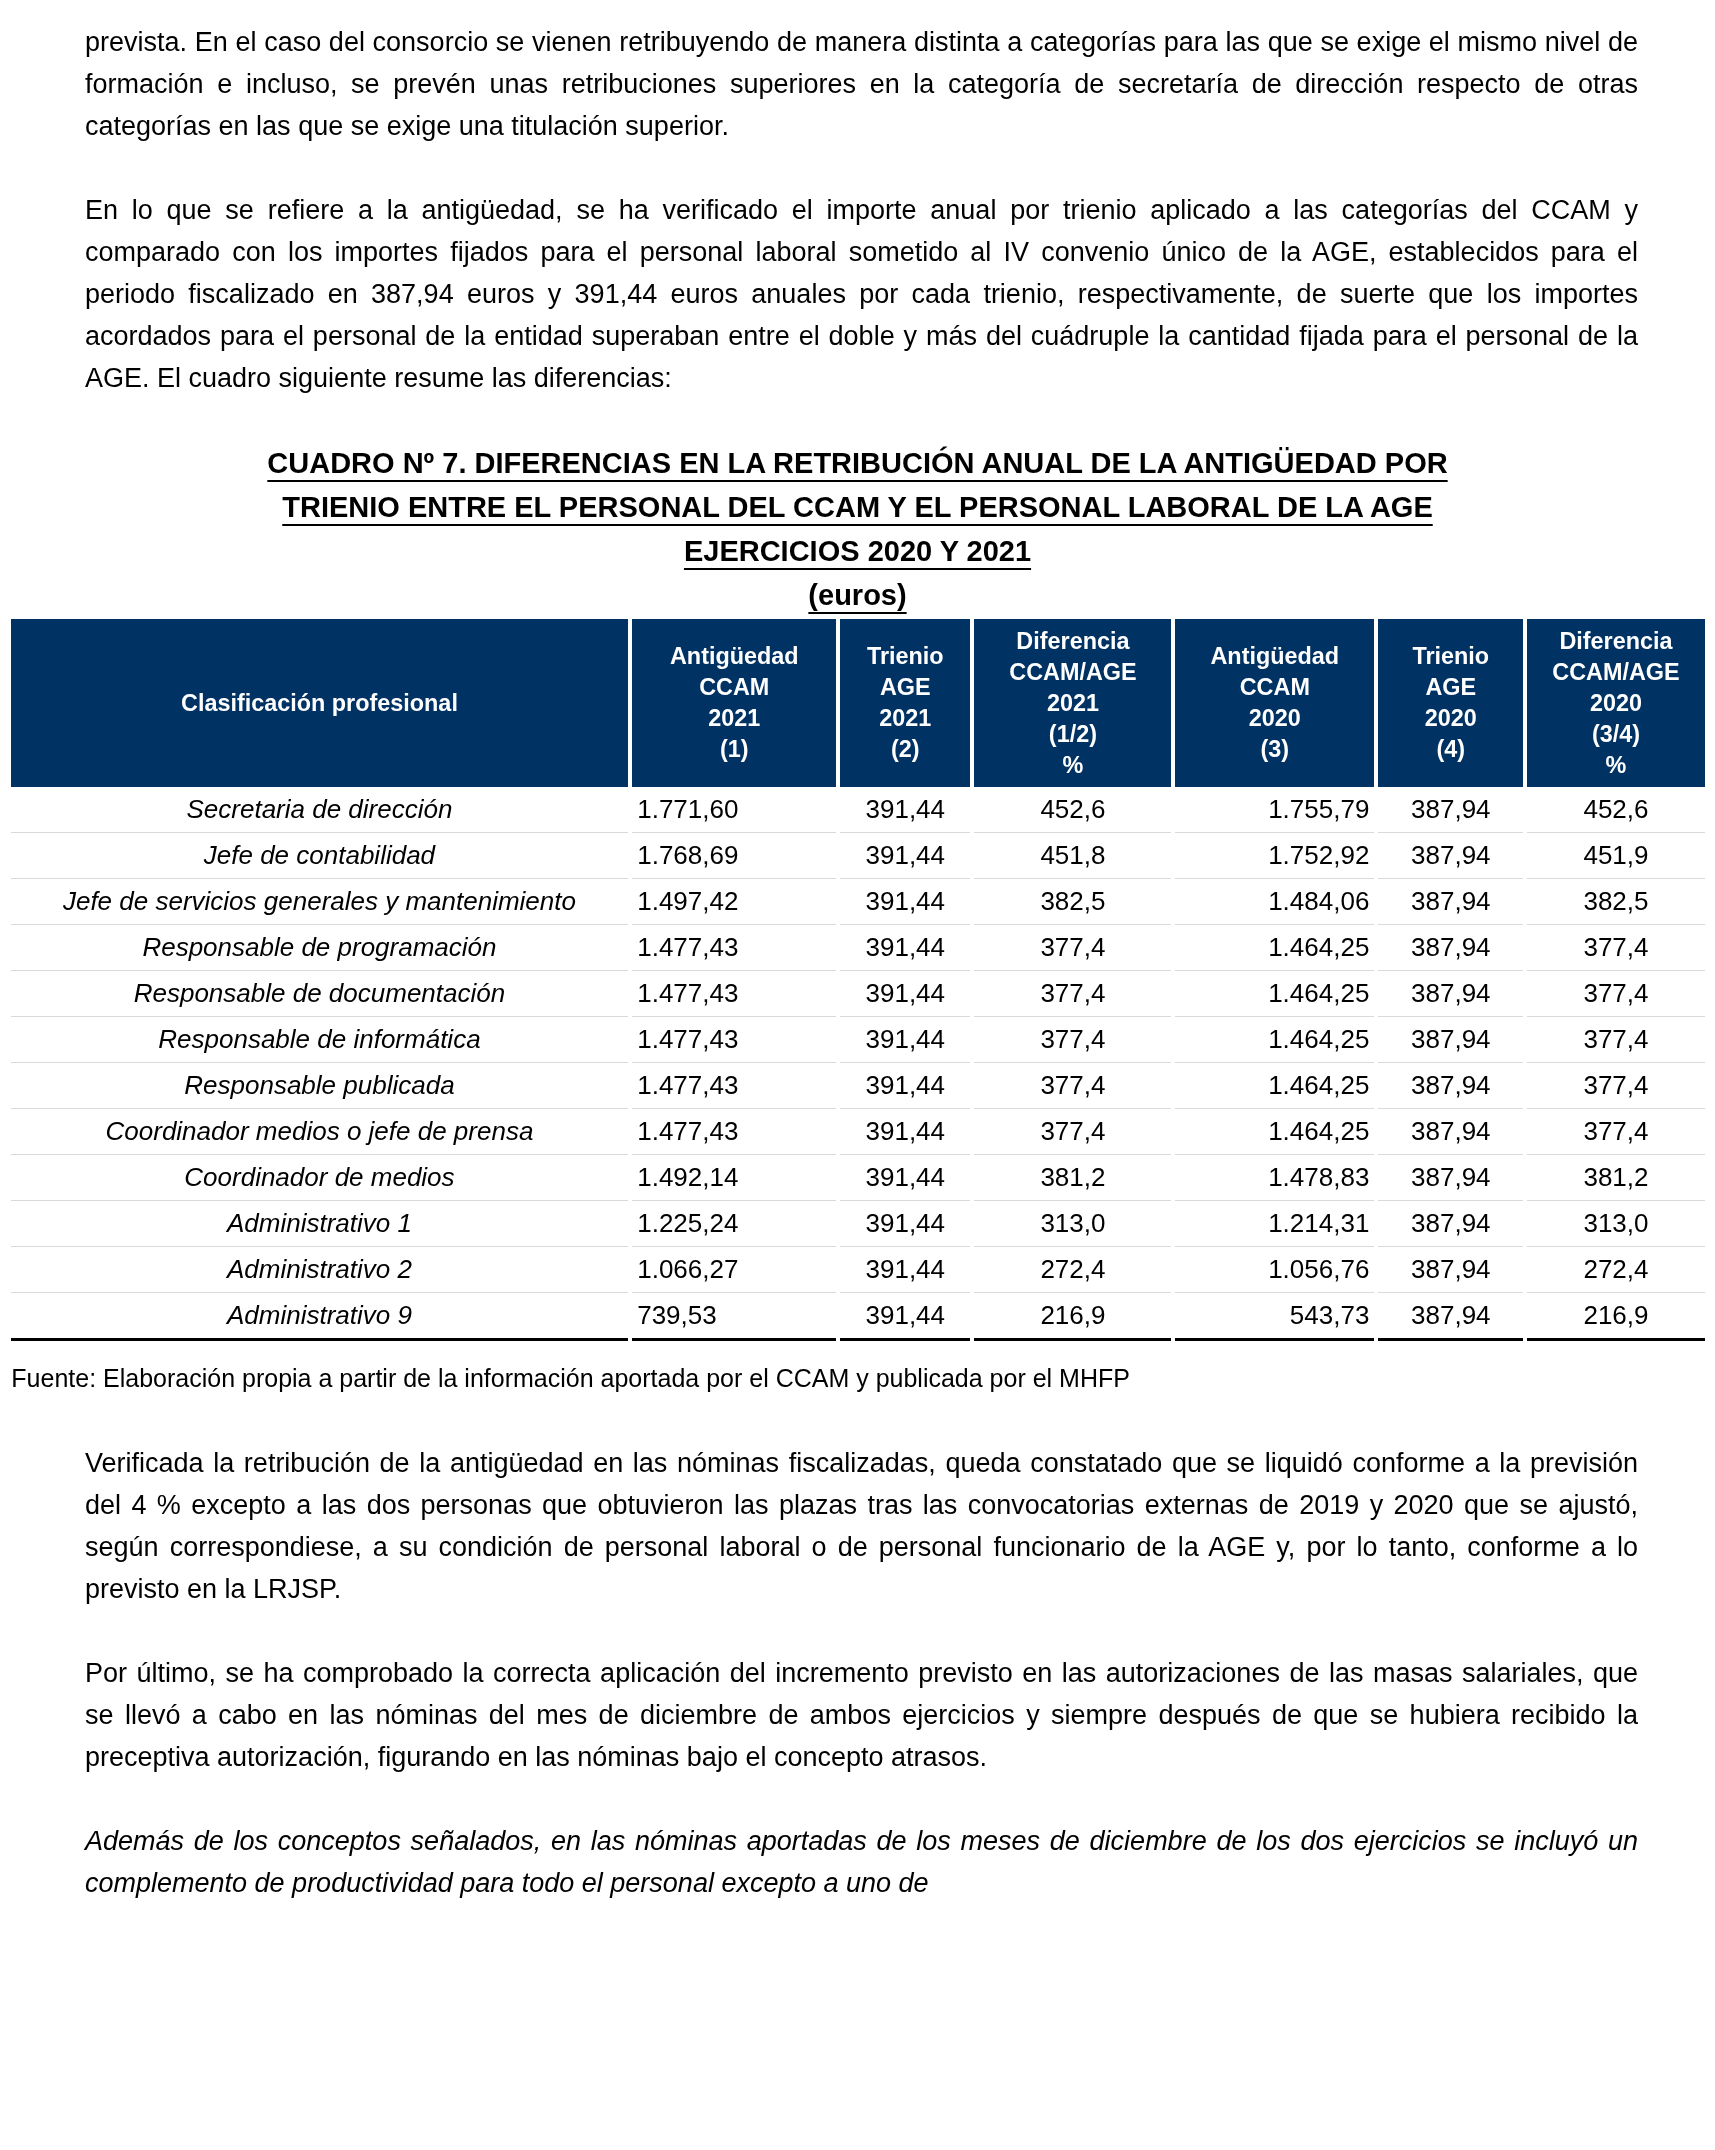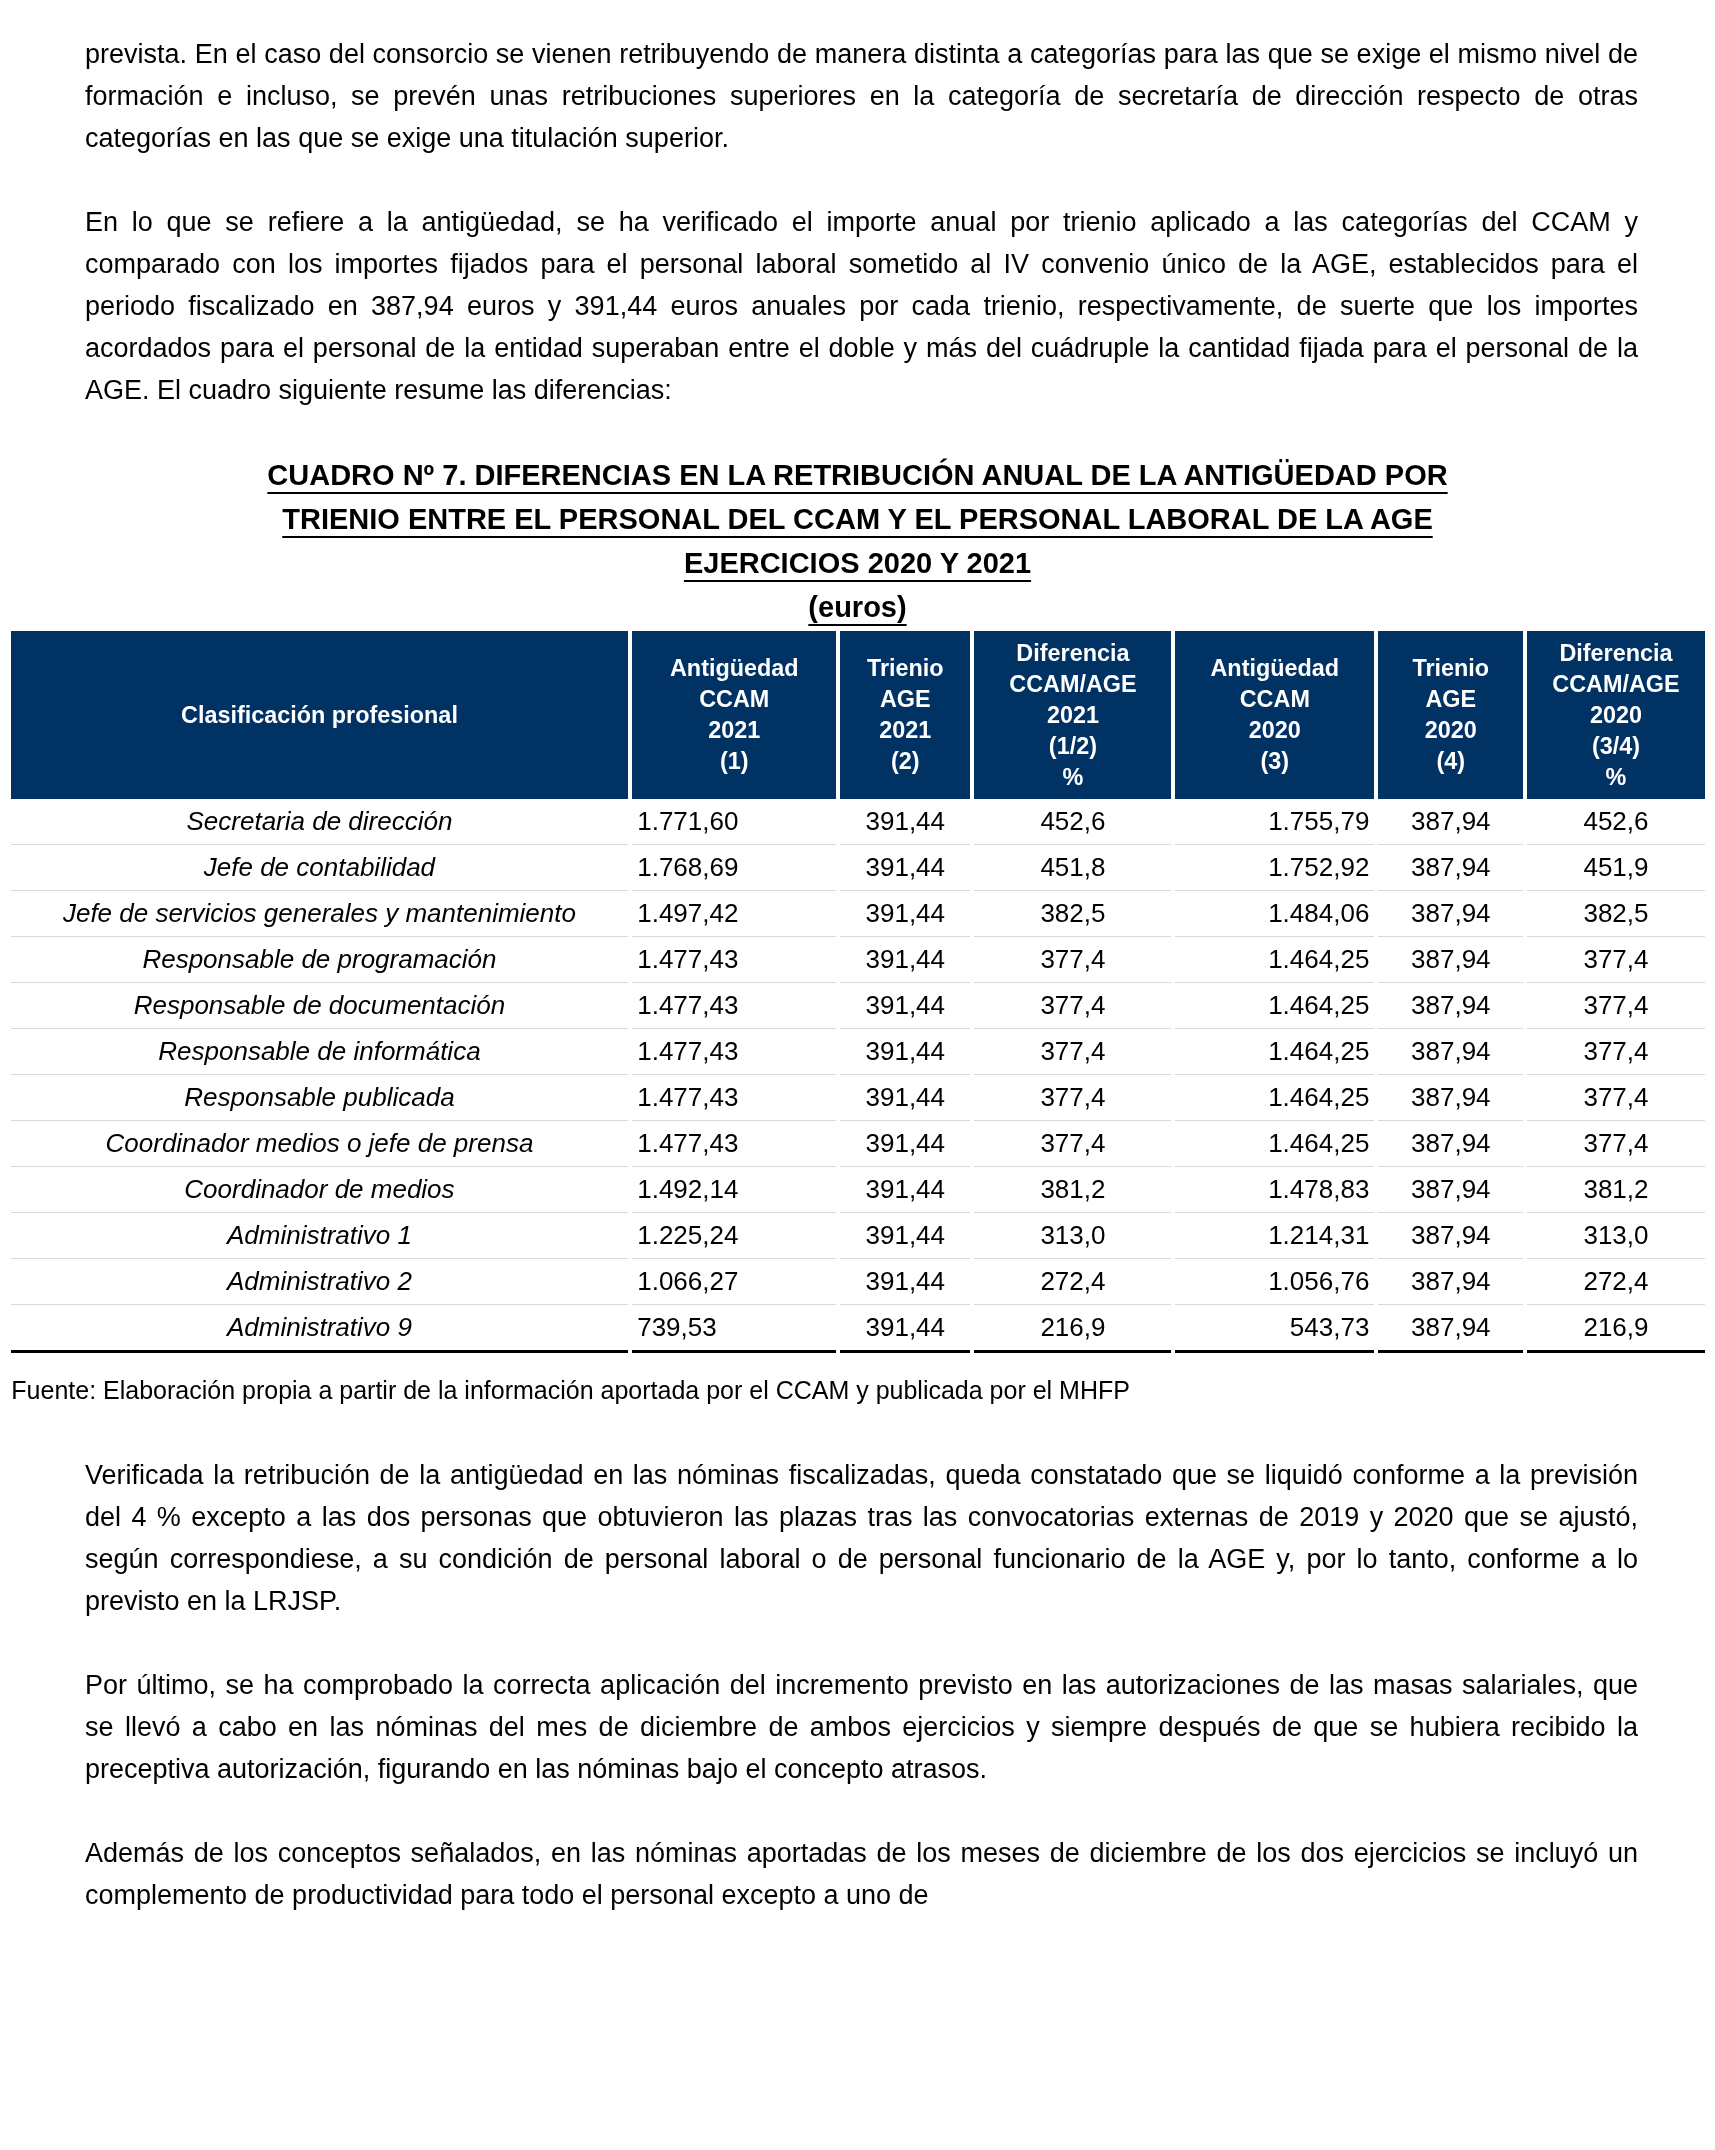--- a/index.html
+++ b/index.html
@@ -7,21 +7,21 @@
     --header-text:#ffffff;
     --row-divider:#d9d9d9;
     --table-bottom:#000000;
   }
   *{box-sizing:border-box;}
   html,body{margin:0;padding:0;}
   body{
     width:1715px;height:2151px;overflow:hidden;background:#ffffff;color:#000000;
     font-family:"Liberation Sans","DejaVu Sans",sans-serif;
   }
-  .doc{padding-top:33px;}
+  .doc{padding-top:21px;}
   p.body-text{
     margin:0 77px 42px 85px;
     font-size:27px;line-height:42px;
     text-align:justify;
   }
   h2.table-title{
     margin:0 56px 2.4px 56px;
     font-size:29px;line-height:44px;font-weight:bold;
     text-align:center;white-space:pre-line;
     text-decoration:underline;
@@ -48,21 +48,21 @@
   }
   table.cuadro tbody tr:last-child td{border-bottom:3.2px solid var(--table-bottom);}
   td.c0{text-align:center;padding-left:6.5px;font-style:italic;}
   td.c1{text-align:left;padding-right:14.5px;}
   td.c2,td.c3,td.c5,td.c6{text-align:center;}
   td.c4{text-align:right;padding-right:9.7px;}
   p.fuente{
     margin:21px 16px 48px 11.3px;
     font-size:25px;line-height:32px;text-align:left;
   }
-  p.last{margin-bottom:12px;}
+  p.last{margin-bottom:12px;font-style:italic;}
 </style>
 </head>
 <body>
 
 <div class="doc">
 
   <p class="body-text">prevista. En el caso del consorcio se vienen retribuyendo de manera distinta a categorías para las que se exige el mismo nivel de formación e incluso, se prevén unas retribuciones superiores en la categoría de secretaría de dirección respecto de otras categorías en las que se exige una titulación superior.</p>
 
   <p class="body-text">En lo que se refiere a la antigüedad, se ha verificado el importe anual por trienio aplicado a las categorías del CCAM y comparado con los importes fijados para el personal laboral sometido al IV convenio único de la AGE, establecidos para el periodo fiscalizado en 387,94 euros y 391,44 euros anuales por cada trienio, respectivamente, de suerte que los importes acordados para el personal de la entidad superaban entre el doble y más del cuádruple la cantidad fijada para el personal de la AGE. El cuadro siguiente resume las diferencias:</p>
 

